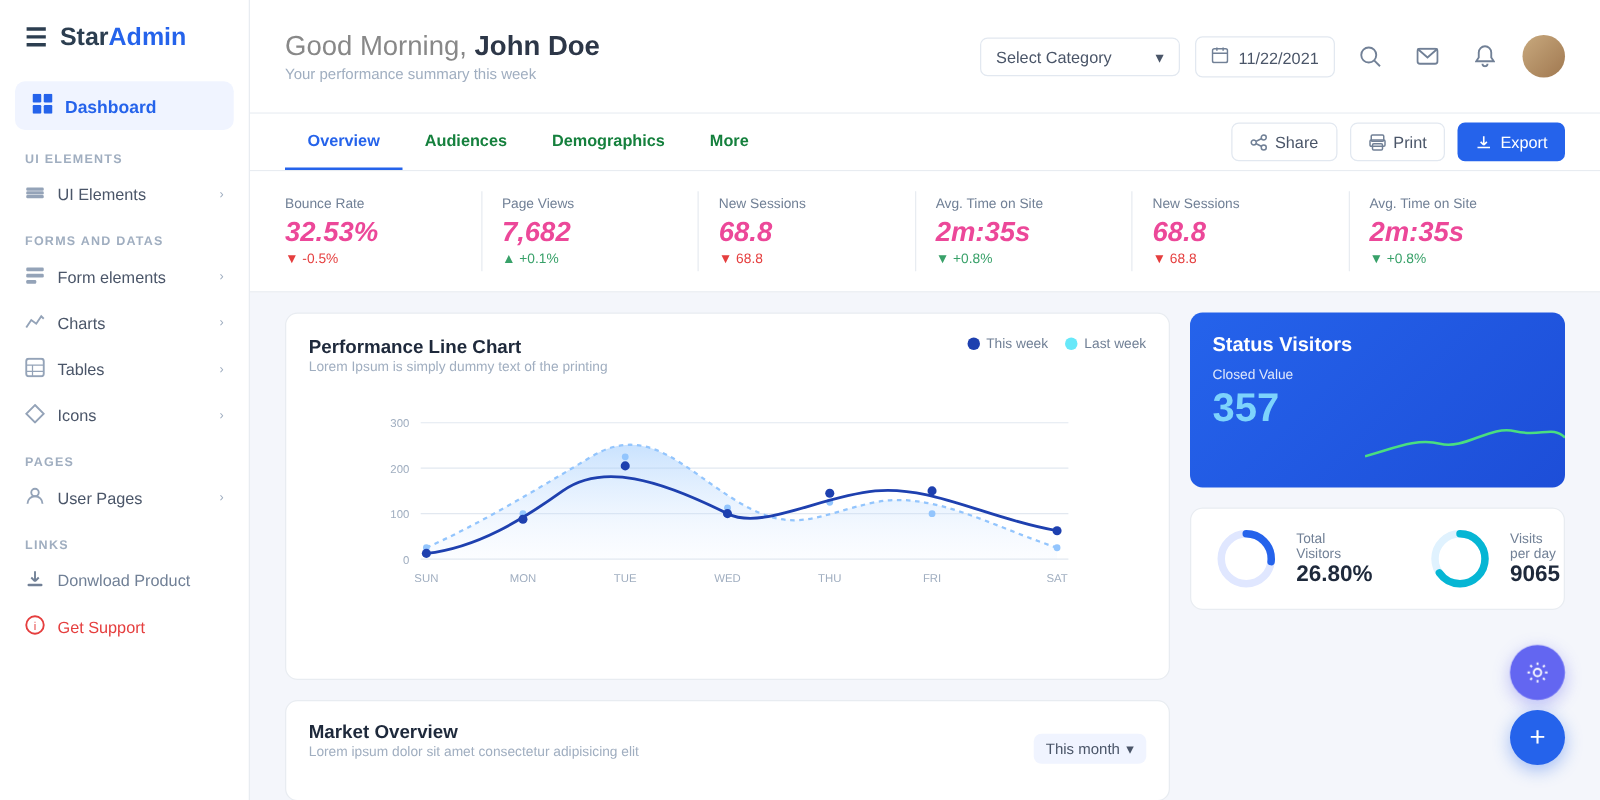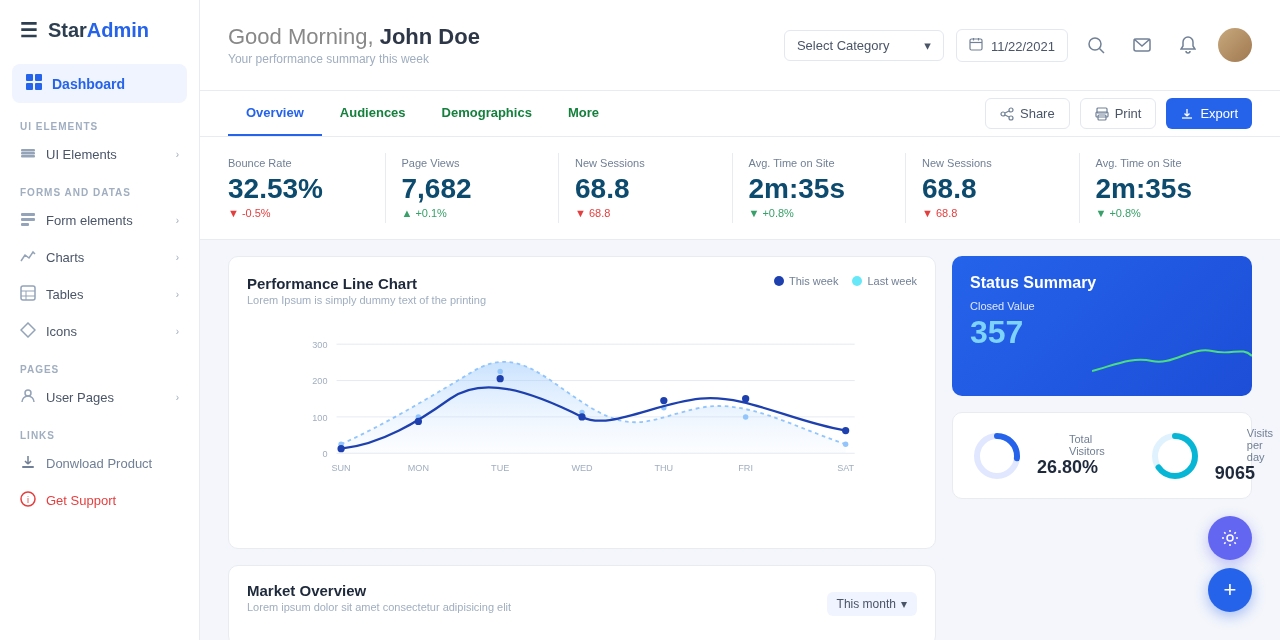--- a/index.html
+++ b/index.html
@@ -207,24 +207,25 @@
       border-right: 1px solid #e8ecf1;
     }
     .metric-item:first-child { padding-left: 0; }
     .metric-item:last-child { border-right: none; }
     .metric-label {
       font-size: 11px;
       color: #718096;
       margin-bottom: 4px;
     }
     .metric-value {
-      font-size: 28px;
+      font-size: 22px;
       font-weight: 700;
-      color: #0c4a6e;
+      color: #ec4899;
       margin-bottom: 2px;
+      font-style: italic;
     }
     .metric-change {
       font-size: 11px;
       display: flex;
       align-items: center;
       gap: 3px;
     }
     .metric-change.down { color: #e53e3e; }
     .metric-change.up { color: #38a169; }
 
@@ -310,21 +311,21 @@
     .visitors-card {
       background: #fff;
       border-radius: 10px;
       padding: 14px 18px;
       border: 1px solid #e8ecf1;
       display: flex;
       align-items: center;
       gap: 14px;
     }
     .donut-wrapper { position: relative; width: 52px; height: 52px; }
-    .visitors-info .vis-label { font-size: 11px; color: #718096; margin-left: 32px; }
+    .visitors-info .vis-label { font-size: 11px; color: #718096; }
     .visitors-info .vis-value { font-size: 18px; font-weight: 700; color: #1e293b; }
 
     
     .market-card {
       background: #fff;
       border-radius: 10px;
       padding: 16px 18px;
       border: 1px solid #e8ecf1;
     }
     .market-header {
@@ -742,21 +743,21 @@
             <span>This month</span>
             <span>▾</span>
           </button>
         </div>
       </div>
     </div>
 
     <div class="right-panel">
 
       <div class="status-card">
-        <div class="status-title">Status Summary</div>
+        <div class="status-title">Status Visitors</div>
         <div class="status-label">Closed Value</div>
         <div class="status-value">357</div>
 
         <svg class="status-sparkline" viewBox="0 0 160 60" height="60">
           <path d="M0,45 C20,40 40,30 60,35 C80,40 100,20 120,25 C140,30 150,20 160,30" fill="none" stroke="#4ade80" stroke-width="2"></path>
         </svg>
       </div>
 
       <div class="visitors-card">
         <div class="donut-wrapper">

